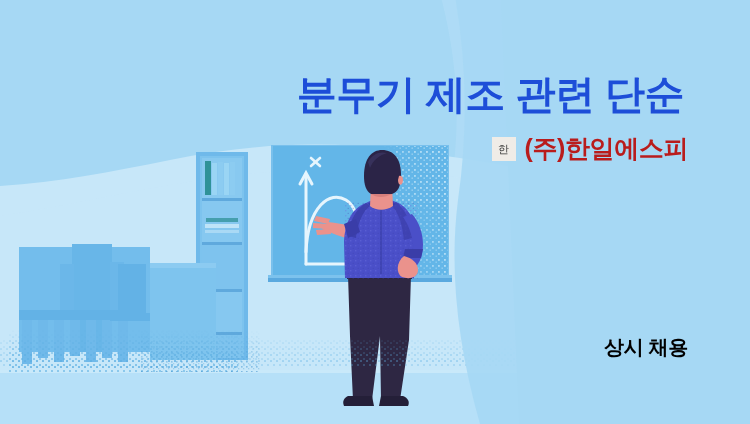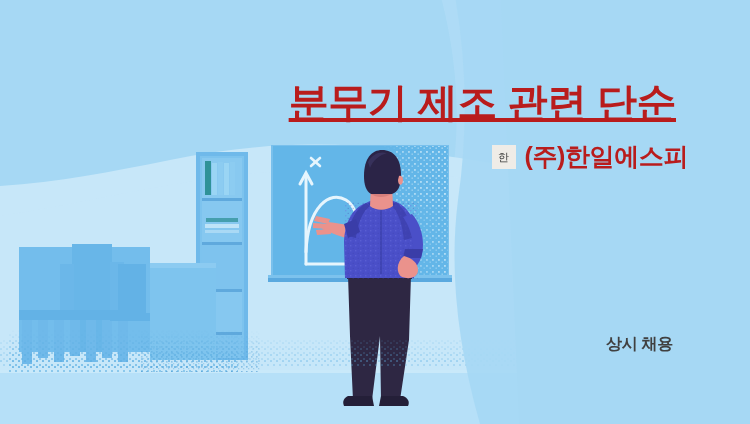--- a/index.html
+++ b/index.html
@@ -29,25 +29,24 @@
     right: 62px;
     top: 66px;
     width: 420px;
     text-align: right;
     z-index: 40;
   }
   #page-title {
     font-size: 40px;
     line-height: 48px;
     font-weight: 700;
-    color: #b91c1c;
+    color: #1d4ed8;
     letter-spacing: -0.5px;
-    margin: 12px;
+    margin: 4px;
     white-space: nowrap;
-    text-decoration: underline;
   }
   #company-row {
     margin-top: 14px;
     display: flex;
     align-items: center;
     justify-content: flex-end;
     gap: 9px;
   }
   #company-badge {
     width: 24px;
@@ -62,25 +61,25 @@
   }
   #company-name {
     font-size: 25px;
     font-weight: 700;
     color: #b91c1c;
     letter-spacing: -0.4px;
     white-space: nowrap;
   }
   #hiring-type {
     position: absolute;
-    right: 77px;
+    right: 62px;
     top: 334px;
-    font-size: 16px;
+    font-size: 20px;
     font-weight: 700;
-    color: #404040;
+    color: #000000;
     letter-spacing: -0.3px;
     z-index: 40;
   }
 </style>
 </head>
 <body>
 
 <div id="banner">
 
   <svg class="layer" viewBox="0 0 750 424" width="750" height="424" xmlns="http://www.w3.org/2000/svg" shape-rendering="auto">

